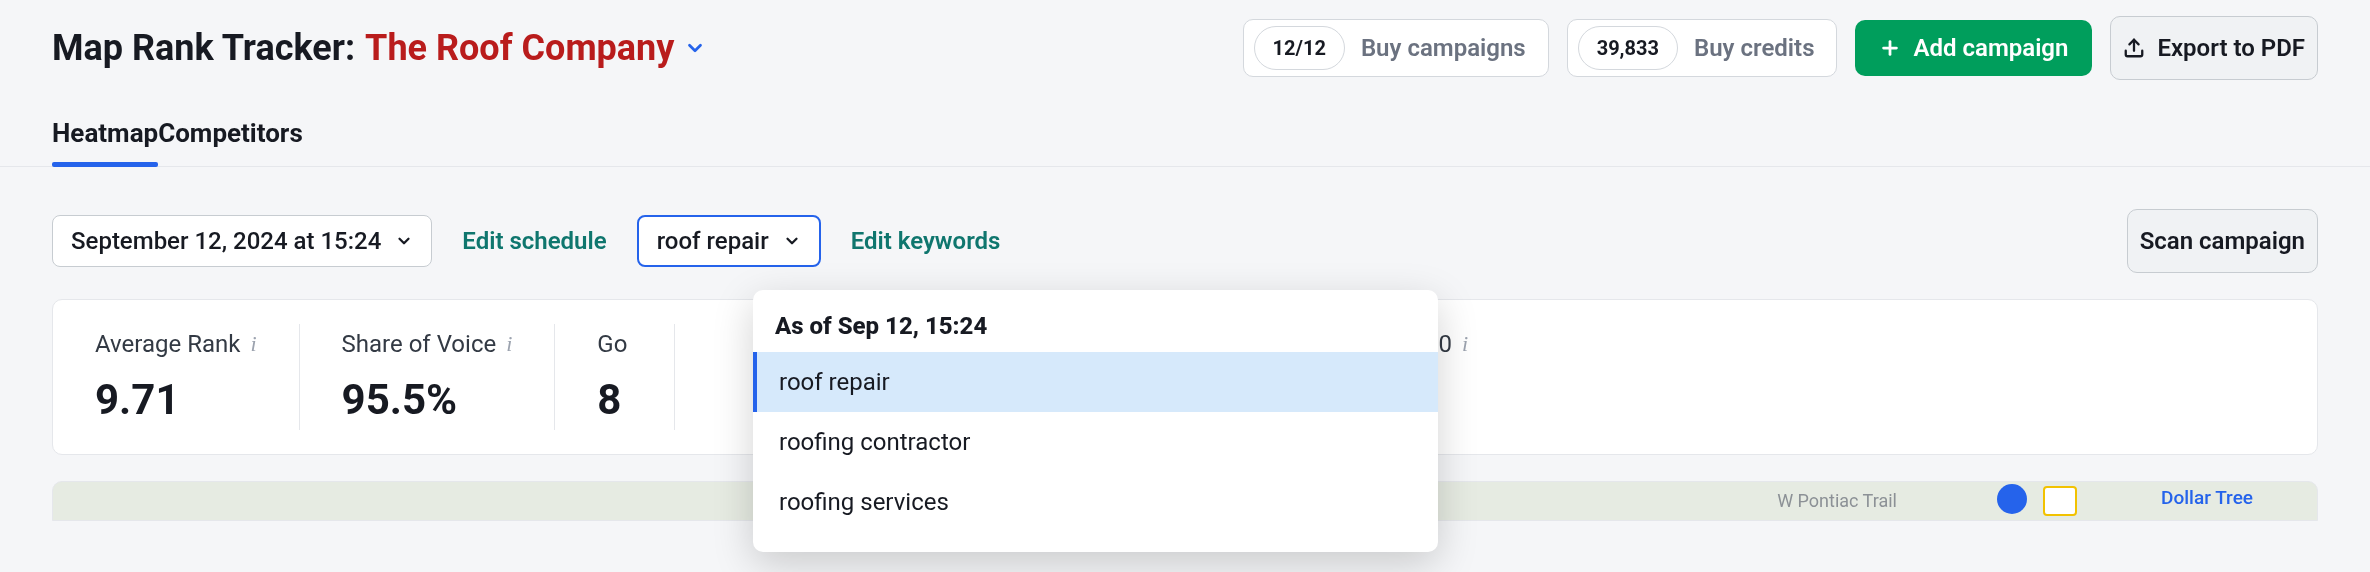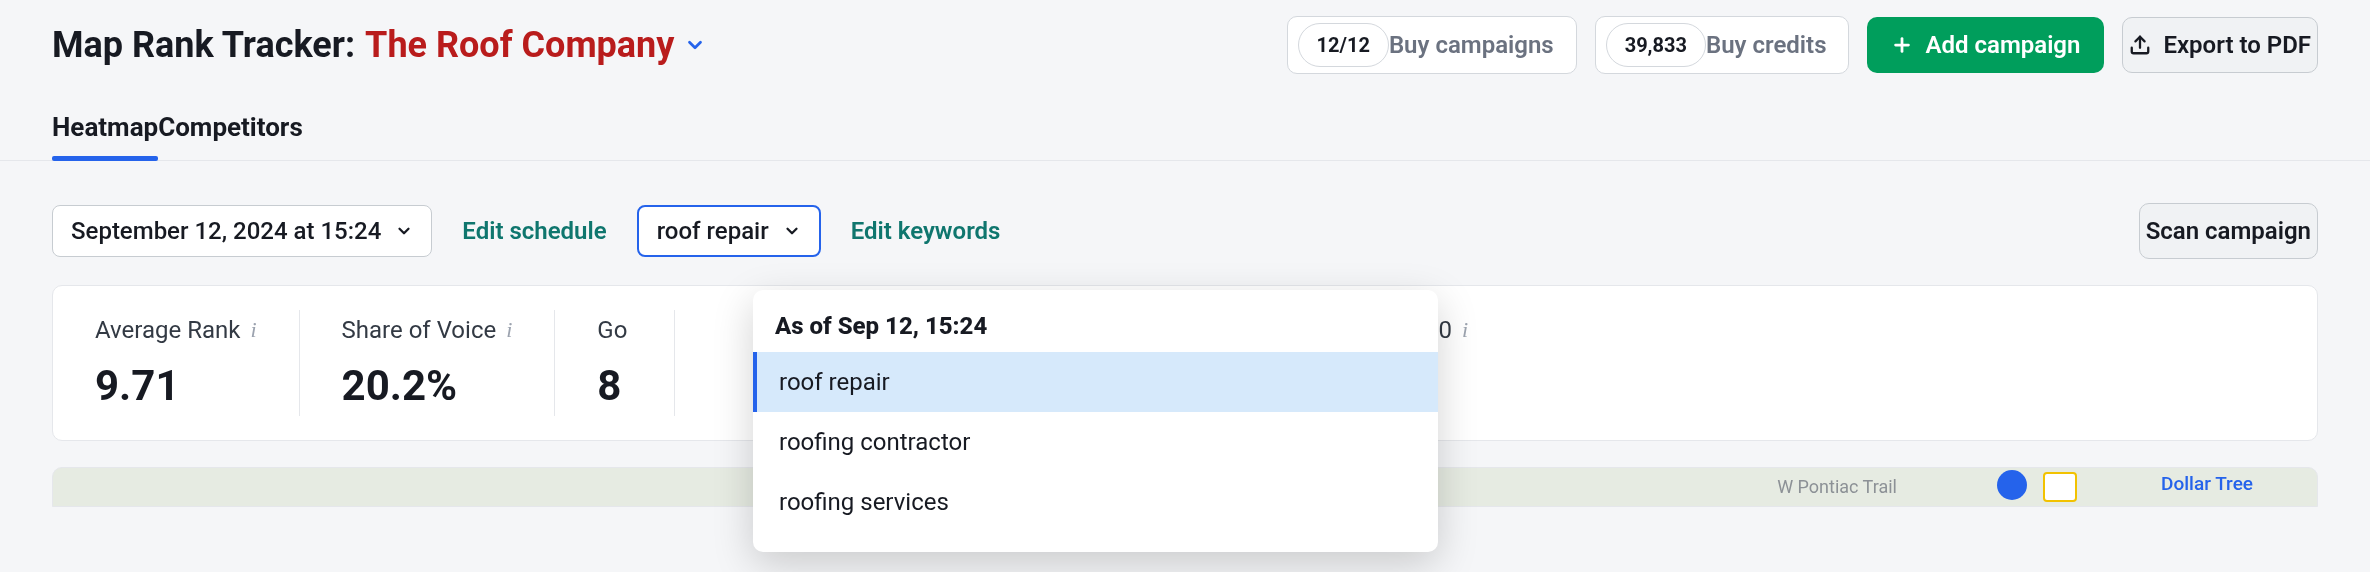--- a/index.html
+++ b/index.html
@@ -62,20 +62,21 @@
       color: #171a22;
     }
     .muted-label {
       color: #6b7280;
       font-size: 24px;
       font-weight: 600;
     }
     .header-buy {
       display: inline-flex;
       align-items: center;
+      gap: 16px;
       border: 1px solid #d4d8dd;
       background: #fff;
       border-radius: 10px;
       padding: 6px 22px 6px 10px;
     }
     .btn-green {
       display: inline-flex;
       align-items: center;
       gap: 12px;
       height: 56px;
@@ -84,26 +85,26 @@
       border-radius: 10px;
       padding: 0 24px;
       font-size: 24px;
       font-weight: 600;
       cursor: pointer;
     }
     .btn-outline {
       display: inline-flex;
       align-items: center;
       gap: 12px;
-      height: 56px;
+      height: 64px;
       background: #f0f2f4;
       color: #171a22;
       border: 1px solid #c7ccd1;
       border-radius: 10px;
-      padding: 0 6px;
+      padding: 0 12px;
       font-size: 24px;
       font-weight: 600;
       cursor: pointer;
     }
     
     .tabs {
       display: flex;
       border-bottom: 1px solid #e5e7eb;
       margin: 14px -52px;
       padding: 0 52px;
@@ -369,21 +370,21 @@
         <span>Average Rank</span>
         <span class="info-i">i</span>
       </div>
       <div class="stat-value">9.71</div>
     </div>
     <div class="stat">
       <div class="stat-label">
         <span>Share of Voice</span>
         <span class="info-i">i</span>
       </div>
-      <div class="stat-value">20.2%</div>
+      <div class="stat-value">95.5%</div>
     </div>
     <div class="stat" style="min-width:120px">
       <div class="stat-label">
         <span>Go</span>
       </div>
       <div class="stat-value">8</div>
     </div>
     <div class="stat" style="border-right:none;margin-left:620px">
       <div class="stat-label">
         <span>t of Top 20</span>

